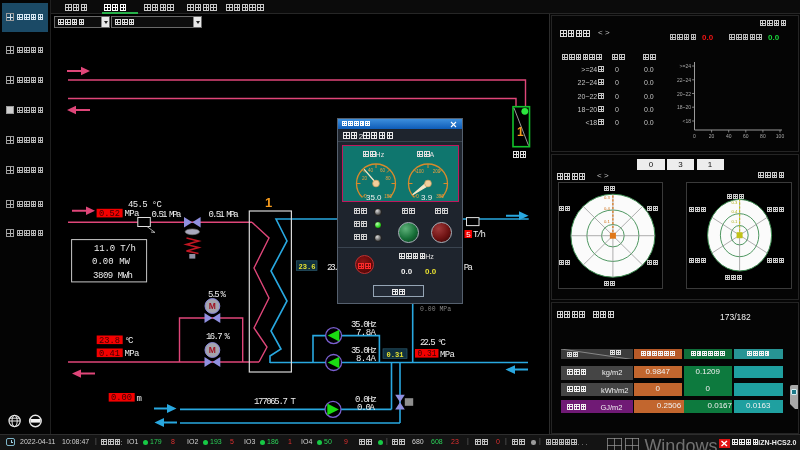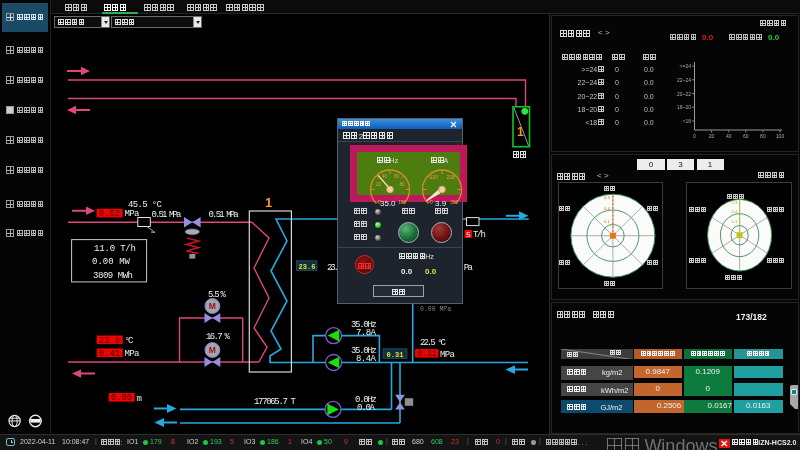--- a/index.html
+++ b/index.html
@@ -327,21 +327,21 @@
  <span class="abs" style="left:767px;top:207px"><i class="c"></i><i class="c"></i><i class="c"></i></span>
  <span class="abs" style="left:767px;top:258px"><i class="c"></i><i class="c"></i><i class="c"></i></span>
  <span class="abs" style="left:725px;top:275px"><i class="c"></i><i class="c"></i><i class="c"></i></span>
  <span class="abs" style="left:689px;top:258px"><i class="c"></i><i class="c"></i><i class="c"></i></span>
  <span class="abs" style="left:689px;top:207px"><i class="c"></i><i class="c"></i><i class="c"></i></span>
 </div>
 
 <div class="abs" style="left:551px;top:302px;width:248px;height:132px;border:1px solid #242424;background:#050505"></div>
 <span class="abs" style="left:557px;top:310px;font-size:7.5px;color:#d0d0d0"><i class="c"></i><i class="c"></i><i class="c"></i><i class="c"></i></span>
 <span class="abs" style="left:593px;top:310px;font-size:7.5px;color:#d0d0d0"><i class="c"></i><i class="c"></i><i class="c"></i></span>
-<span class="abs" style="left:736px;top:312px;font-size:8.5px;color:#f2f2f2;font-weight:bold">173/182</span>
+<span class="abs" style="left:720px;top:312px;font-size:8.5px;color:#f2f2f2;font-weight:normal">173/182</span>
 <div class="abs" style="left:561px;top:348.5px;width:71.5px;height:10.5px;background:#3c3c3c">
   <svg width="71.5" height="10.5" style="position:absolute;left:0;top:0">
         <line x1="0" y1="0" x2="71.5" y2="10.5" stroke="#9a9a9a" stroke-width="0.8"></line>
       </svg>
   <span style="position:absolute;right:12px;top:1px;font-size:6px;color:#ddd"><i class="c"></i><i class="c"></i></span>
   <span style="position:absolute;left:6px;bottom:1px;font-size:6px;color:#ddd"><i class="c"></i><i class="c"></i></span>
 </div>
 <div class="abs" style="left:634px;top:348.5px;width:47.5px;height:10.5px;background:#b85a28;text-align:center;font-size:6px;color:#f2f2f2;line-height:10.5px"><i class="c"></i><i class="c"></i><i class="c"></i><i class="c"></i><i class="c"></i><i class="c"></i></div>
 <div class="abs" style="left:683.5px;top:348.5px;width:48.5px;height:10.5px;background:#0f6f3a;text-align:center;font-size:6px;color:#f2f2f2;line-height:10.5px"><i class="c"></i><i class="c"></i><i class="c"></i><i class="c"></i><i class="c"></i><i class="c"></i></div>
 <div class="abs" style="left:734px;top:348.5px;width:48.5px;height:10.5px;background:#279494;text-align:center;font-size:6px;color:#f2f2f2;line-height:10.5px"><i class="c"></i><i class="c"></i><i class="c"></i><i class="c"></i></div>
@@ -353,21 +353,21 @@
  <div class="abs" style="left:73px;top:0;width:47.5px;height:12.5px;background:#c2662e;text-align:center;line-height:12.5px">0.9847</div>
  <div class="abs" style="left:122.5px;top:0;width:48.5px;height:25px;background:#0d7a3e;text-align:center;line-height:12.5px">0.1209</div>
  <div class="abs" style="left:173px;top:0;width:48.5px;height:12.5px;background:#1fa0a0"></div>
  <div class="abs" style="left:0;top:17.5px;width:71.5px;height:12.5px;background:#454545">
    <span style="position:absolute;left:6px;top:3px;font-size:7px"><i class="c"></i><i class="c"></i><i class="c"></i></span>
    <span style="position:absolute;right:4px;top:2.5px;font-size:7.5px">kWh/m2</span>
       </div>
  <div class="abs" style="left:73px;top:17.5px;width:47.5px;height:12.5px;background:#c2662e;text-align:center;line-height:12.5px">0</div>
  <div class="abs" style="left:122.5px;top:17.5px;width:48.5px;height:12.5px;background:#0d7a3e;text-align:center;line-height:12.5px">0</div>
  <div class="abs" style="left:173px;top:17.5px;width:48.5px;height:12.5px;background:#1fa0a0"></div>
- <div class="abs" style="left:0;top:34.7px;width:71.5px;height:12.5px;background:#0c4a6e">
+ <div class="abs" style="left:0;top:34.7px;width:71.5px;height:12.5px;background:#701a75">
    <span style="position:absolute;left:6px;top:3px;font-size:7px"><i class="c"></i><i class="c"></i><i class="c"></i></span>
    <span style="position:absolute;right:10px;top:2.5px;font-size:7.5px">GJ/m2</span>
       </div>
  <div class="abs" style="left:73px;top:34.7px;width:70px;height:12.5px;background:#c2662e;text-align:center;line-height:12.5px">0.2506</div>
  <div class="abs" style="left:122.5px;top:34.7px;width:48.5px;height:12.5px;background:#0d7a3e;text-align:right;line-height:12.5px">0.0167</div>
  <div class="abs" style="left:173px;top:34.7px;width:48.5px;height:12.5px;background:#1fa0a0;text-align:center;line-height:12.5px">0.0163</div>
 </div>
 <div class="abs" style="left:790px;top:385px;width:8px;height:19px;background:#a8a8a8;border-radius:2px 0 0 0"></div>
 <div class="abs" style="left:790px;top:404px;width:8px;height:0;border-top:5px solid #a8a8a8;border-left:5px solid transparent"></div>
 <div class="abs" style="left:791px;top:388.5px;width:6px;height:6px;background:#1d7a8a;border-radius:1px;border:0.5px solid #d8eef2"></div>
@@ -425,21 +425,21 @@
 <div class="abs" id="dlg" style="left:337px;top:118px;width:126px;height:186px;background:#1e242d;border:1px solid #55606e">
  <div style="position:absolute;left:0;top:0;width:124px;height:10px;background:linear-gradient(#3d8fdd,#0e5cb8)">
    <span style="position:absolute;left:4px;top:2px;font-size:6px;color:#fff"><i class="c"></i><i class="c"></i><i class="c"></i><i class="c"></i><i class="c"></i></span>
    <svg width="7" height="7" style="position:absolute;right:5px;top:2px">
           <path d="M1,1 L6,6 M6,1 L1,6" stroke="#fff" stroke-width="1.1"></path>
         </svg>
  </div>
  <div style="position:absolute;left:0;top:10px;width:124px;height:13px;border-bottom:1px solid #3a4450">
    <span style="position:absolute;left:5px;top:2.5px;font-size:8px;color:#e8e8e8"><i class="c"></i><i class="c"></i>2<i class="c"></i><i class="c"></i><i class="c"></i><i class="c"></i></span>
  </div>
- <div style="position:absolute;left:12px;top:26px;width:117px;height:57px;background:#4d7c0f;border:7px solid #be185d">
+ <div style="position:absolute;left:4px;top:26px;width:117px;height:57px;background:#0f766e;border:1px solid #be185d">
    <span style="position:absolute;left:20px;top:5px;font-size:7px;color:#e0e0e0"><i class="c"></i><i class="c"></i>Hz</span>
    <span style="position:absolute;left:74px;top:5px;font-size:7px;color:#e0e0e0"><i class="c"></i><i class="c"></i>A</span>
    <svg width="117" height="57" viewBox="0 0 117 57" style="position:absolute;left:0;top:0">
      <g id="g1" transform="translate(33,37.5)">
        <path d="M-13.8,13.8 A19.5,19.5 0 1 1 13.8,13.8" fill="none" stroke="#d98a2b" stroke-width="1.3"></path>
        <g stroke="#d98a2b" stroke-width="1">
          <line x1="-13.8" y1="13.8" x2="-11" y2="11"></line>
               <line x1="-19.5" y1="0" x2="-15.5" y2="0"></line>
          <line x1="-13.8" y1="-13.8" x2="-11" y2="-11"></line>
               <line x1="0" y1="-19.5" x2="0" y2="-15.5"></line>

